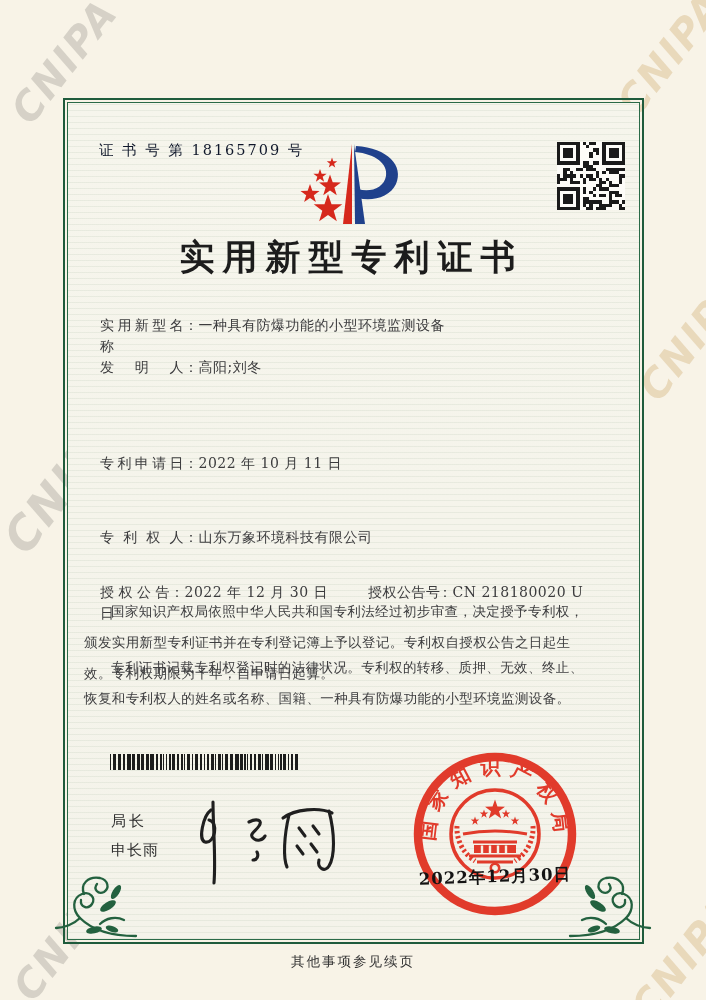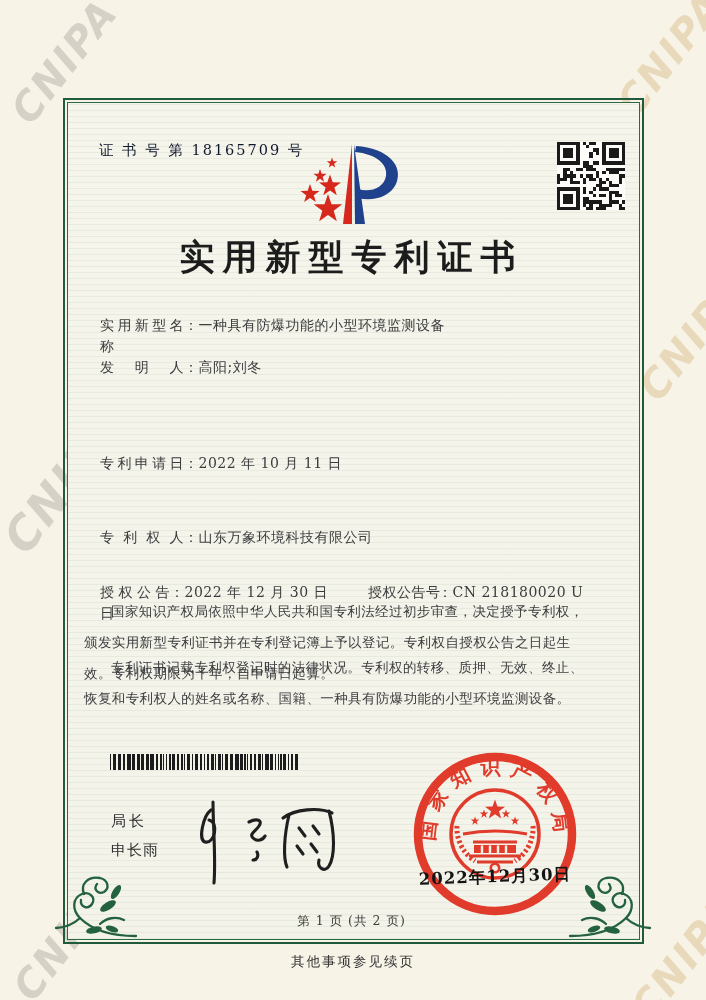--- a/index.html
+++ b/index.html
@@ -420,17 +420,16 @@
         </g>
         <rect x="-21" y="11" width="42" height="8" fill="#e03020"></rect>
         <g stroke="#f6f2e6" stroke-width="2.4">
           <path d="M-13,11.5 L-13,19 M-5,11.5 L-5,19 M3,11.5 L3,19 M11,11.5 L11,19"></path>
         </g>
         <circle cx="0" cy="34" r="4.2" fill="none" stroke="#e03020" stroke-width="2.6"></circle>
       </g>
     </svg>
     <div class="seal-date">2022年12月30日</div>
 
-    <div class="page-no">第 1 页 (共 2 页)</div>
     <div class="footer-note">其他事项参见续页</div>
 
   </div>
 </div>
 
 </body></html>

